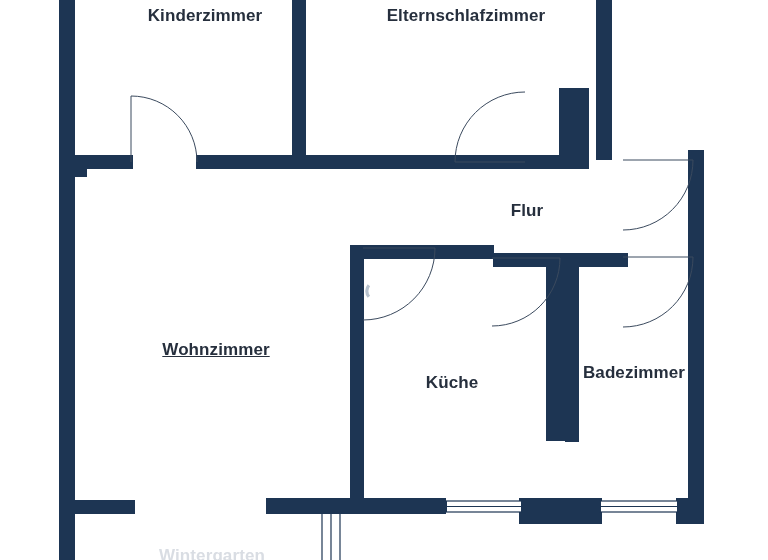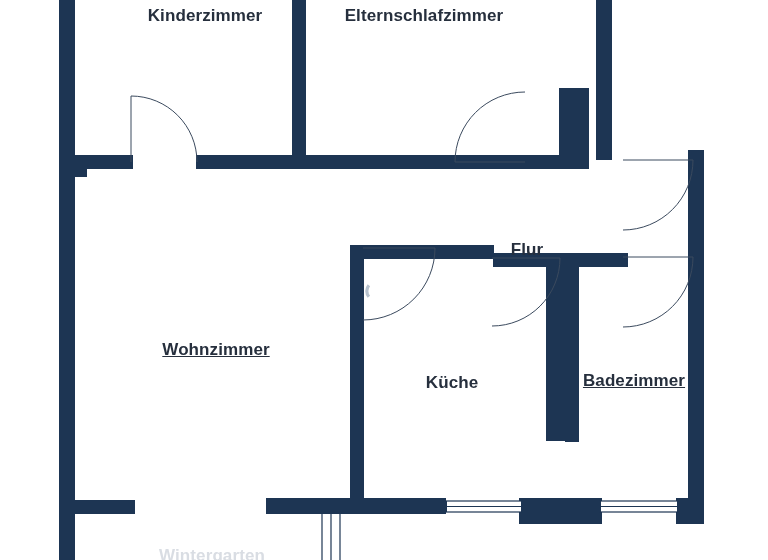--- a/index.html
+++ b/index.html
@@ -141,21 +141,21 @@
       </g>
 
     <g id="watermark-group">
         <path d="M 368.8943999880708 296.7850884871789 A 9 9 0 0 1 368.8943999880708 285.2149115128211" class="watermark" stroke="#aab7c6"></path>
       </g>
 
   </svg>
 
   <div id="labels-group">
       <div class="room-label" style="left: 182px; top: 16px; padding-left: 46px;">Kinderzimmer</div>
-      <div class="room-label" style="left: 424px; top: 16px;">Elternschlafzimmer</div>
-      <div class="room-label" style="left: 527px; top: 211px; margin-top: 39px;">Flur</div>
+      <div class="room-label" style="left: 466px; top: 16px;">Elternschlafzimmer</div>
+      <div class="room-label" style="left: 527px; top: 211px;">Flur</div>
       <div class="room-label" style="left: 216px; top: 350px; text-decoration: underline;">Wohnzimmer</div>
       <div class="room-label" style="left: 452px; top: 383px; text-align: center;">Küche</div>
-      <div class="room-label" style="left: 634px; top: 381px; text-decoration: underline;">Badezimmer</div>
+      <div class="room-label" style="left: 634px; top: 373px;">Badezimmer</div>
       <div class="room-label faded" style="left: 212px; top: 556px;">Wintergarten</div>
     </div>
 
 </div>
 
 </body></html>

